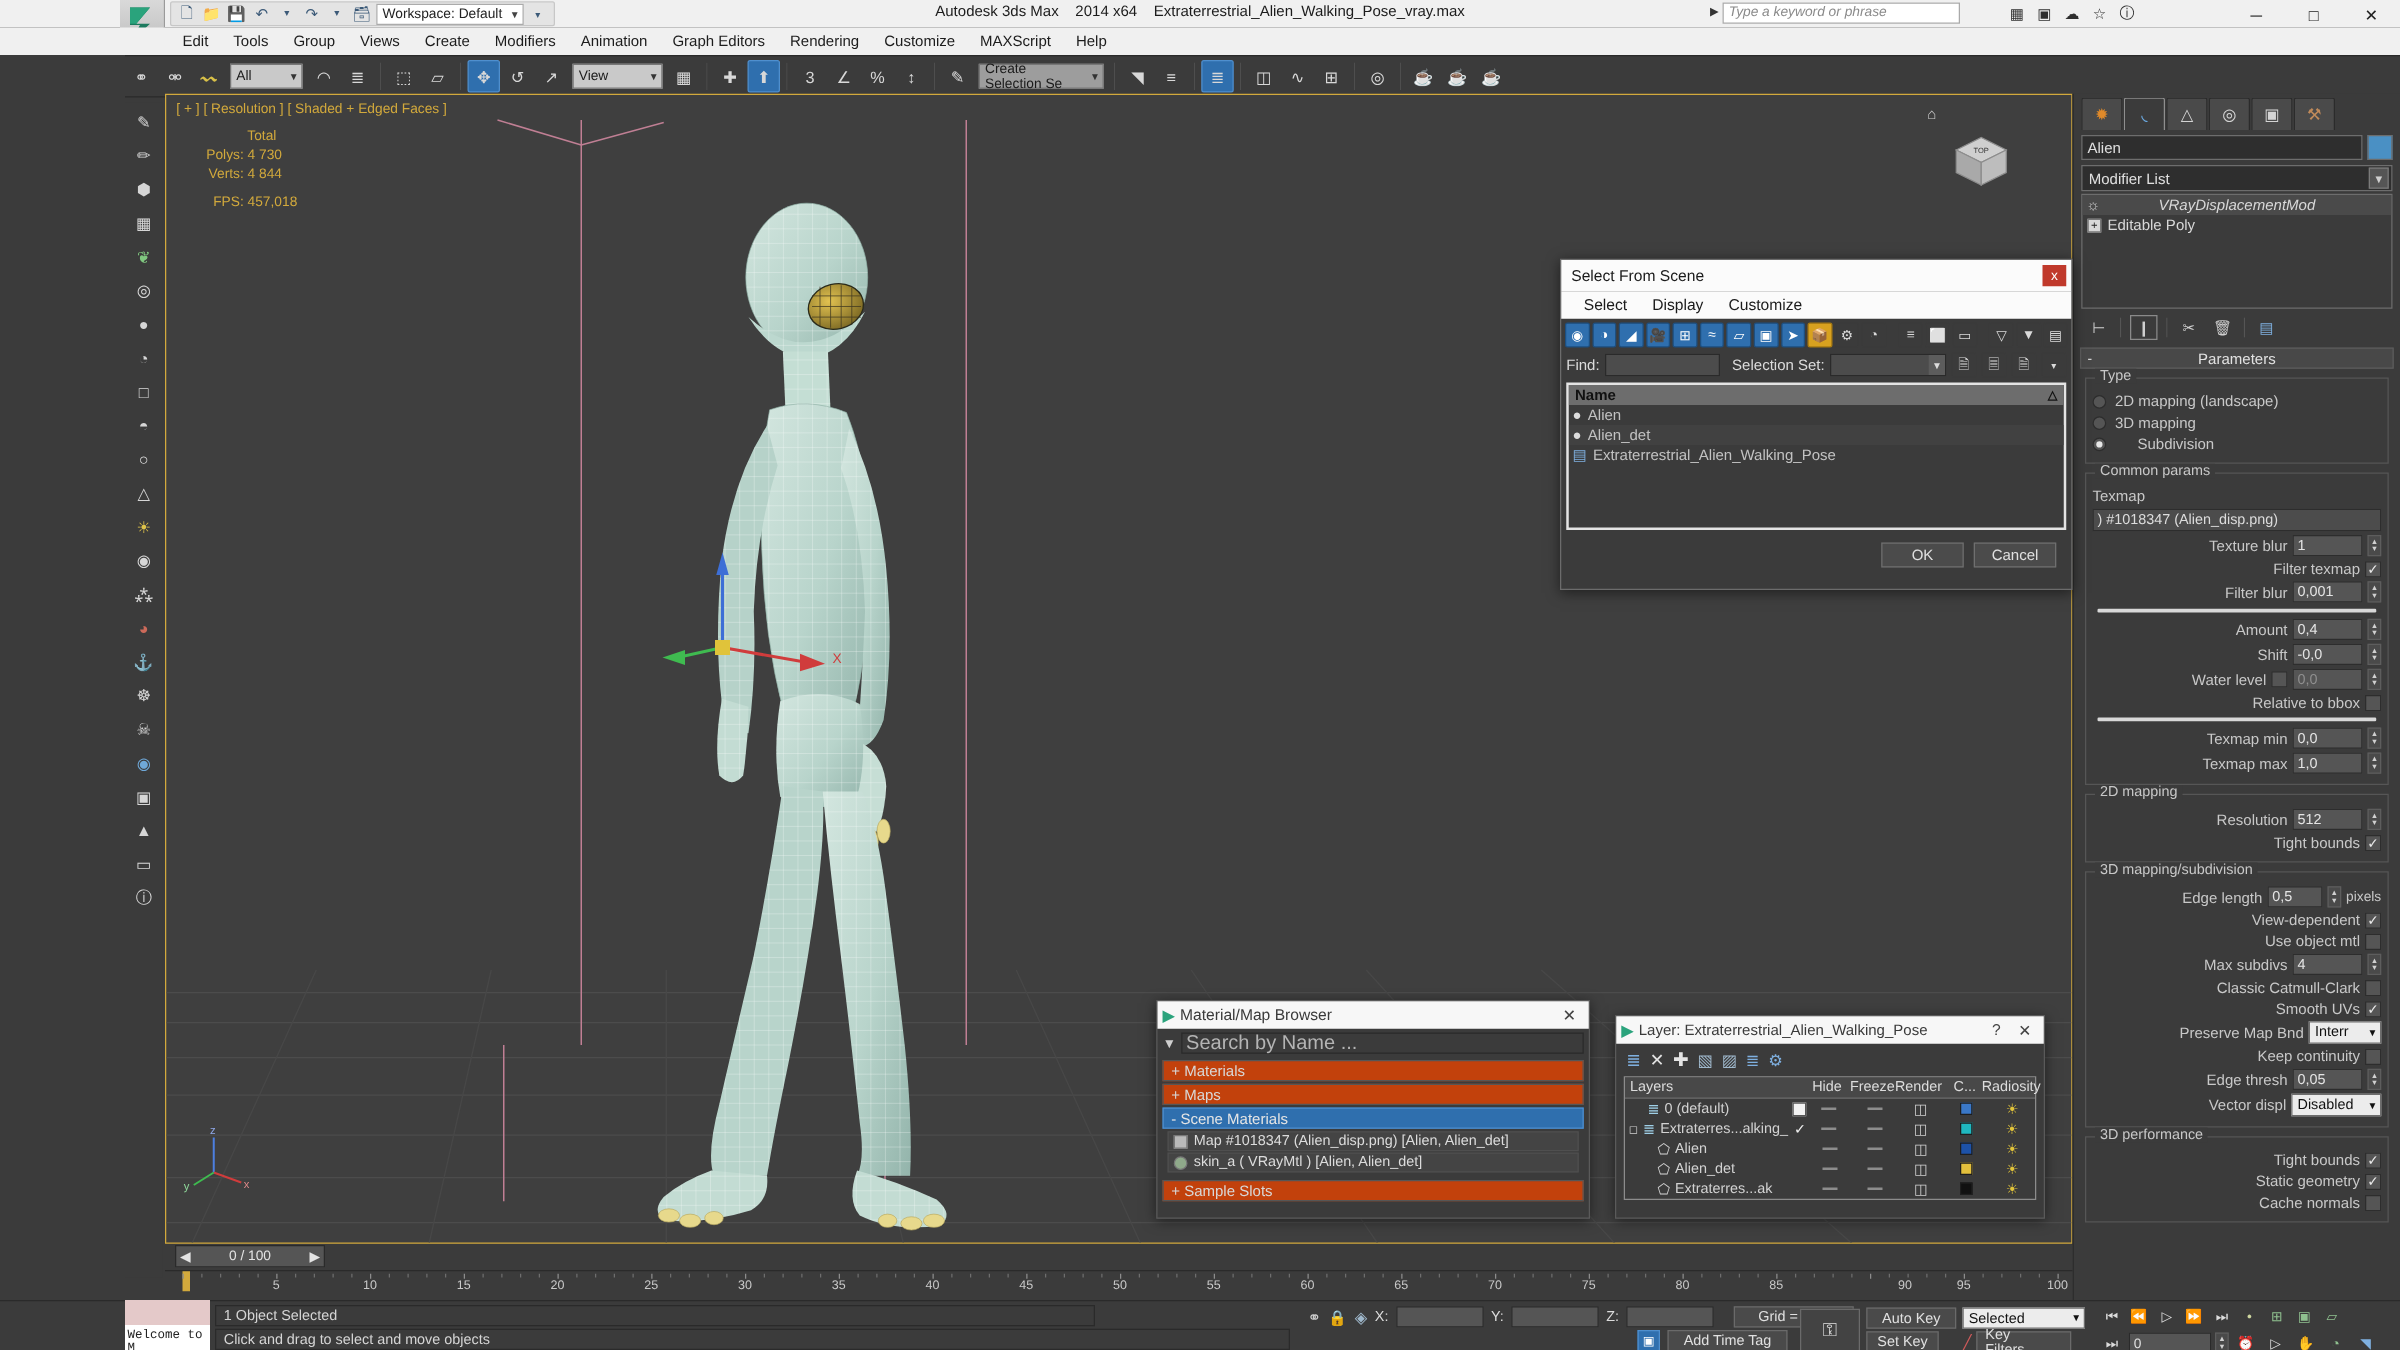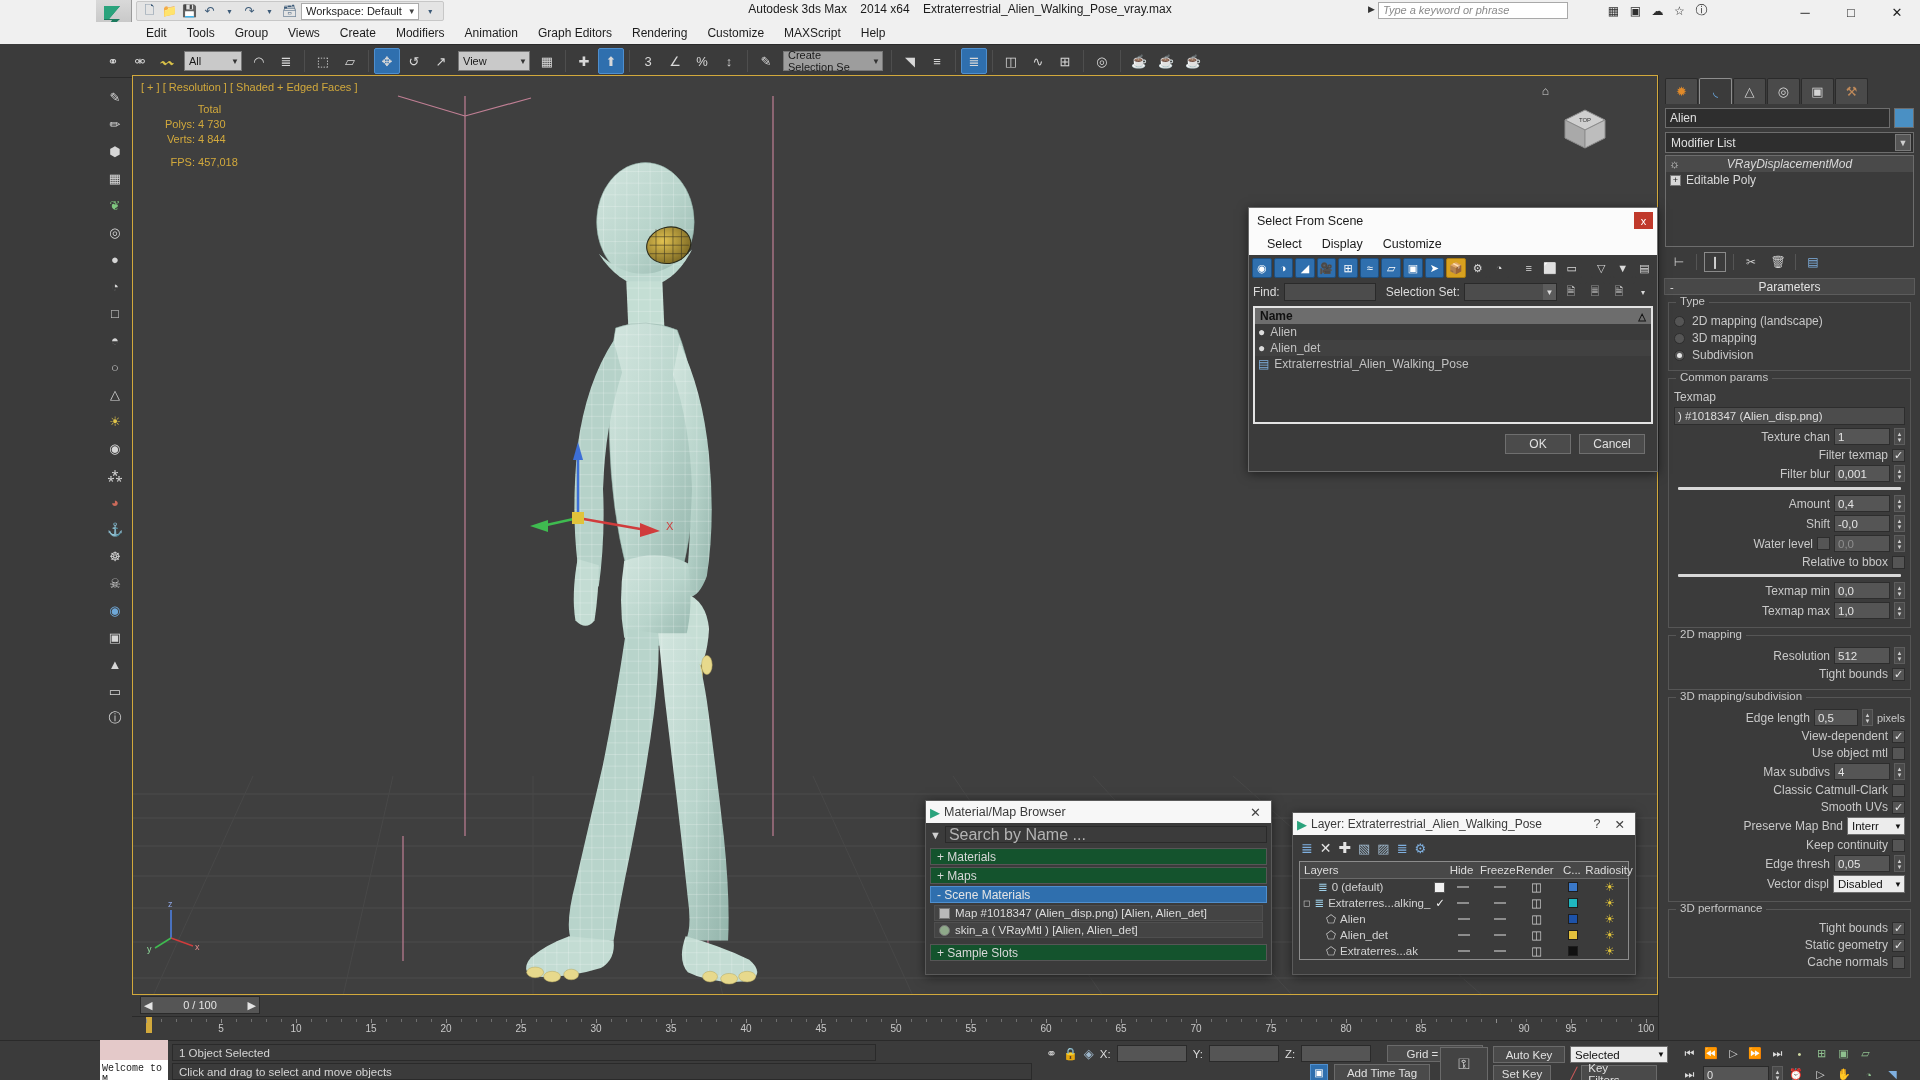--- a/index.html
+++ b/index.html
@@ -120,21 +120,21 @@
   .lrow { height:16px; display:flex; align-items:center; gap:5px; padding-left:3px; font-size:12px; color:#c2c2c2;}
   .lrow:nth-child(odd){ background:#414141;}
   #sfs .btns { display:flex; justify-content:flex-end; gap:8px; padding:10px 12px 0 0;}
   .okbtn { width:66px;height:20px; background:#4b4b4b; border:1px solid #6f6f6f; display:flex;align-items:center;justify-content:center;
       font-size:12px; color:#e0e0e0;}
 
   
   #mmb { left:925px; top:800px; width:347px; height:175px; border-color:#5a5a5a;}
   #mmb .srow { display:flex; align-items:center; gap:4px; padding:3px 4px;}
   #mmb .sinput { flex:1; height:17px; background:#3b3b3b; border:1px solid #2a2a2a; color:#b4b4b4; font-size:16px; padding:0 3px;display:flex;align-items:center;}
-  .grpbar { height:17px; margin:2px 4px; background:#14532d; border:1px solid #565656; display:flex;align-items:center;
+  .grpbar { height:17px; margin:2px 4px; background:#c2410c; border:1px solid #565656; display:flex;align-items:center;
       padding:0 6px; font-size:12px; color:#d8d8d8;}
   .grpbar.sel { background:#2f6fae; border-color:#4f8fce; color:#e5e5e5;}
   .mrow2 { height:16px; margin:1px 8px; background:#444; border:1px solid #4f4f4f; display:flex; align-items:center; gap:5px;
       padding:0 4px; font-size:11.5px; color:#dcdcdc;}
 
   
   #layerdlg { left:1292px; top:812px; width:344px; height:163px; border-color:#5a5a5a;}
   #layerdlg .ltbar { display:flex; align-items:center; gap:7px; padding:4px 8px;}
   #layerdlg .tbl { margin:0 6px; border:1px solid #8c8c8c; background:#3b3b3b;}
   .thdr { height:17px; background:#484848; display:flex; align-items:center; font-size:11.5px; color:#dcdcdc;
@@ -513,36 +513,36 @@
     <div class="grp">
       <span class="gt">Type</span>
       <div class="prow" style="justify-content:flex-start;gap:7px">
         <span class="rad"></span>
         <span>2D mapping (landscape)</span>
       </div>
       <div class="prow" style="justify-content:flex-start;gap:7px">
         <span class="rad"></span>
         <span>3D mapping</span>
       </div>
-      <div class="prow" style="justify-content:flex-start;gap:7px">
+      <div class="prow" style="justify-content:flex-start;gap:25px">
         <span class="rad">
             <i></i>
           </span>
         <span>Subdivision</span>
       </div>
     </div>
 
     <div class="grp">
       <span class="gt">Common params</span>
       <div class="prow" style="justify-content:flex-start">
         <span>Texmap</span>
       </div>
       <div class="txtfield" style="margin:2px 0">) #1018347 (Alien_disp.png)</div>
       <div class="prow">
-        <span class="lab">Texture chan</span>
+        <span class="lab">Texture blur</span>
         <span class="spin">1</span>
         <span class="spinup">▲<br>▼</span>
       </div>
       <div class="prow">
         <span class="lab">Filter texmap</span>
         <span class="chk">✓</span>
       </div>
       <div class="prow">
         <span class="lab">Filter blur</span>
         <span class="spin">0,001</span>

